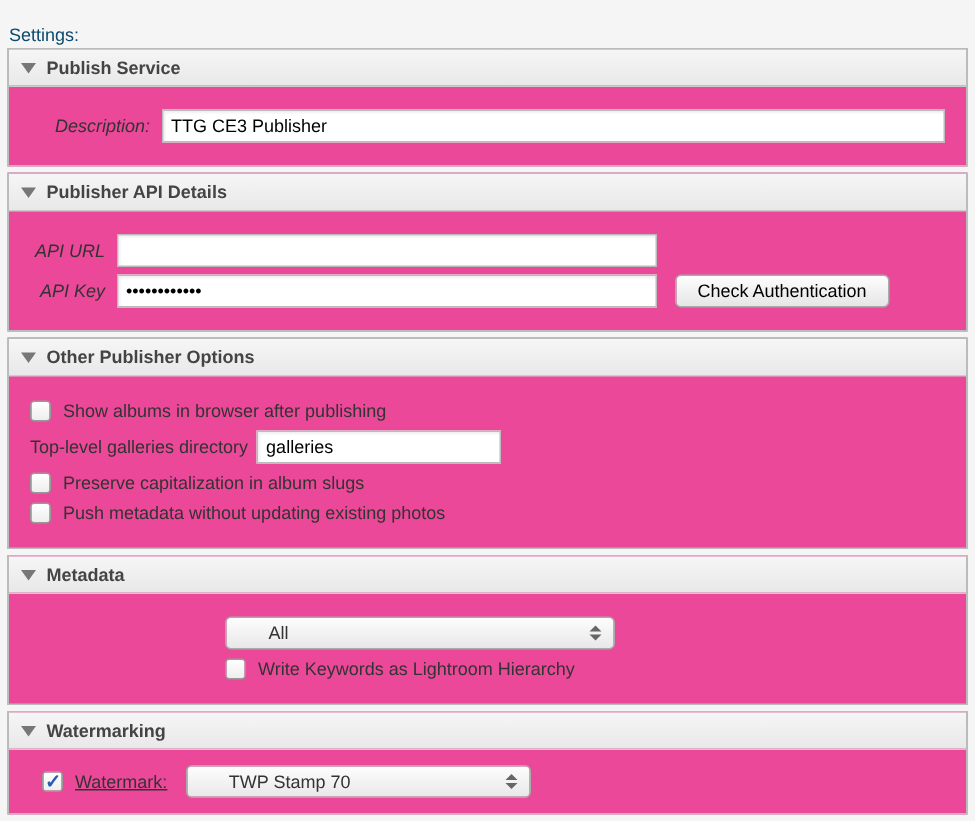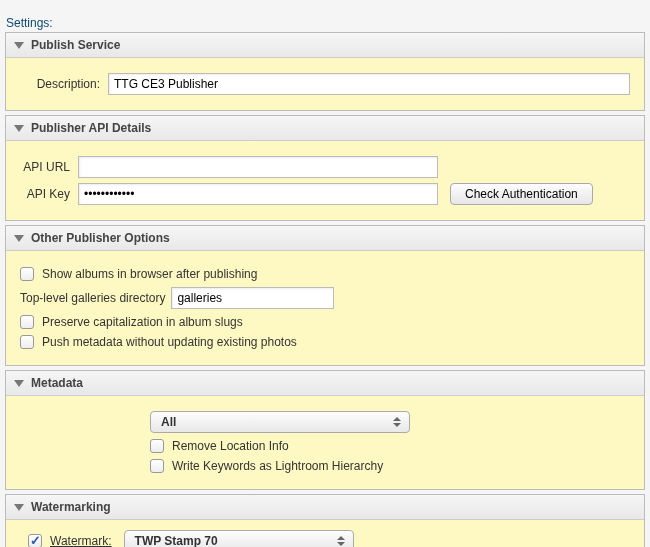--- a/index.html
+++ b/index.html
@@ -16,21 +16,21 @@
     color: #0c4a6e;
     font-size: 12px;
     padding: 16px 6px 2px 6px;
   }
   .container {
     padding: 0 5px 5px 5px;
   }
   .panel {
     border: 1px solid #bbb;
     margin-bottom: 4px;
-    background: #fef9c3;
+    background: #ec4899;
   }
   .panel-header {
     background: linear-gradient(#f6f6f6, #e8e8e8);
     border-bottom: 1px solid #ccc;
     padding: 5px 8px;
     display: flex;
     align-items: center;
     font-weight: bold;
     font-size: 12px;
     color: #444;
@@ -48,20 +48,21 @@
     padding: 10px 14px;
   }
   .row {
     display: flex;
     align-items: center;
     margin: 5px 0;
   }
   .label-right {
     text-align: right;
     color: #333;
+    font-style: italic;
   }
   input[type="text"], input[type="password"] {
     font-size: 12px;
     padding: 3px 5px;
     border: 1px solid #bbb;
     box-shadow: inset 1px 1px 2px rgba(0,0,0,0.08);
     background: #fff;
   }
   .desc-row .label-right { width: 80px; margin-right: 8px; }
   .desc-row input { flex: 1; }
@@ -101,27 +102,26 @@
     font-weight: bold;
   }
   .gallery-row .glabel { margin-right: 6px; }
   .gallery-row input { width: 163px; }
   .indent-block { margin-left: 130px; }
   .select {
     display: inline-flex;
     align-items: center;
     justify-content: space-between;
     min-width: 220px;
-    padding: 3px 8px 3px 10px;
+    padding: 3px 8px 3px 28px;
     border: 1px solid #aaa;
     border-radius: 4px;
     background: linear-gradient(#fdfdfd, #e8e8e8);
     font-size: 12px;
     cursor: pointer;
-    font-weight: bold;
   }
   .select .arrows {
     display: inline-flex;
     flex-direction: column;
     margin-left: 10px;
     line-height: 5px;
   }
   .select .arrows span {
     width: 0; height: 0;
     border-left: 4px solid transparent;
@@ -207,24 +207,20 @@
           <div class="select" style="min-width:260px">
             <span>All</span>
             <span class="arrows">
                 <span class="up"></span>
                 <span class="dn"></span>
               </span>
           </div>
         </div>
         <div class="checkbox-row">
           <input type="checkbox" class="cb" style="">
-          <span>Remove Location Info</span>
-        </div>
-        <div class="checkbox-row">
-          <input type="checkbox" class="cb" style="">
           <span>Write Keywords as Lightroom Hierarchy</span>
         </div>
       </div>
     </div>
   </div>
 
   <div class="panel">
     <div class="panel-header">
       <span class="tri"></span>
       <span>Watermarking</span>

